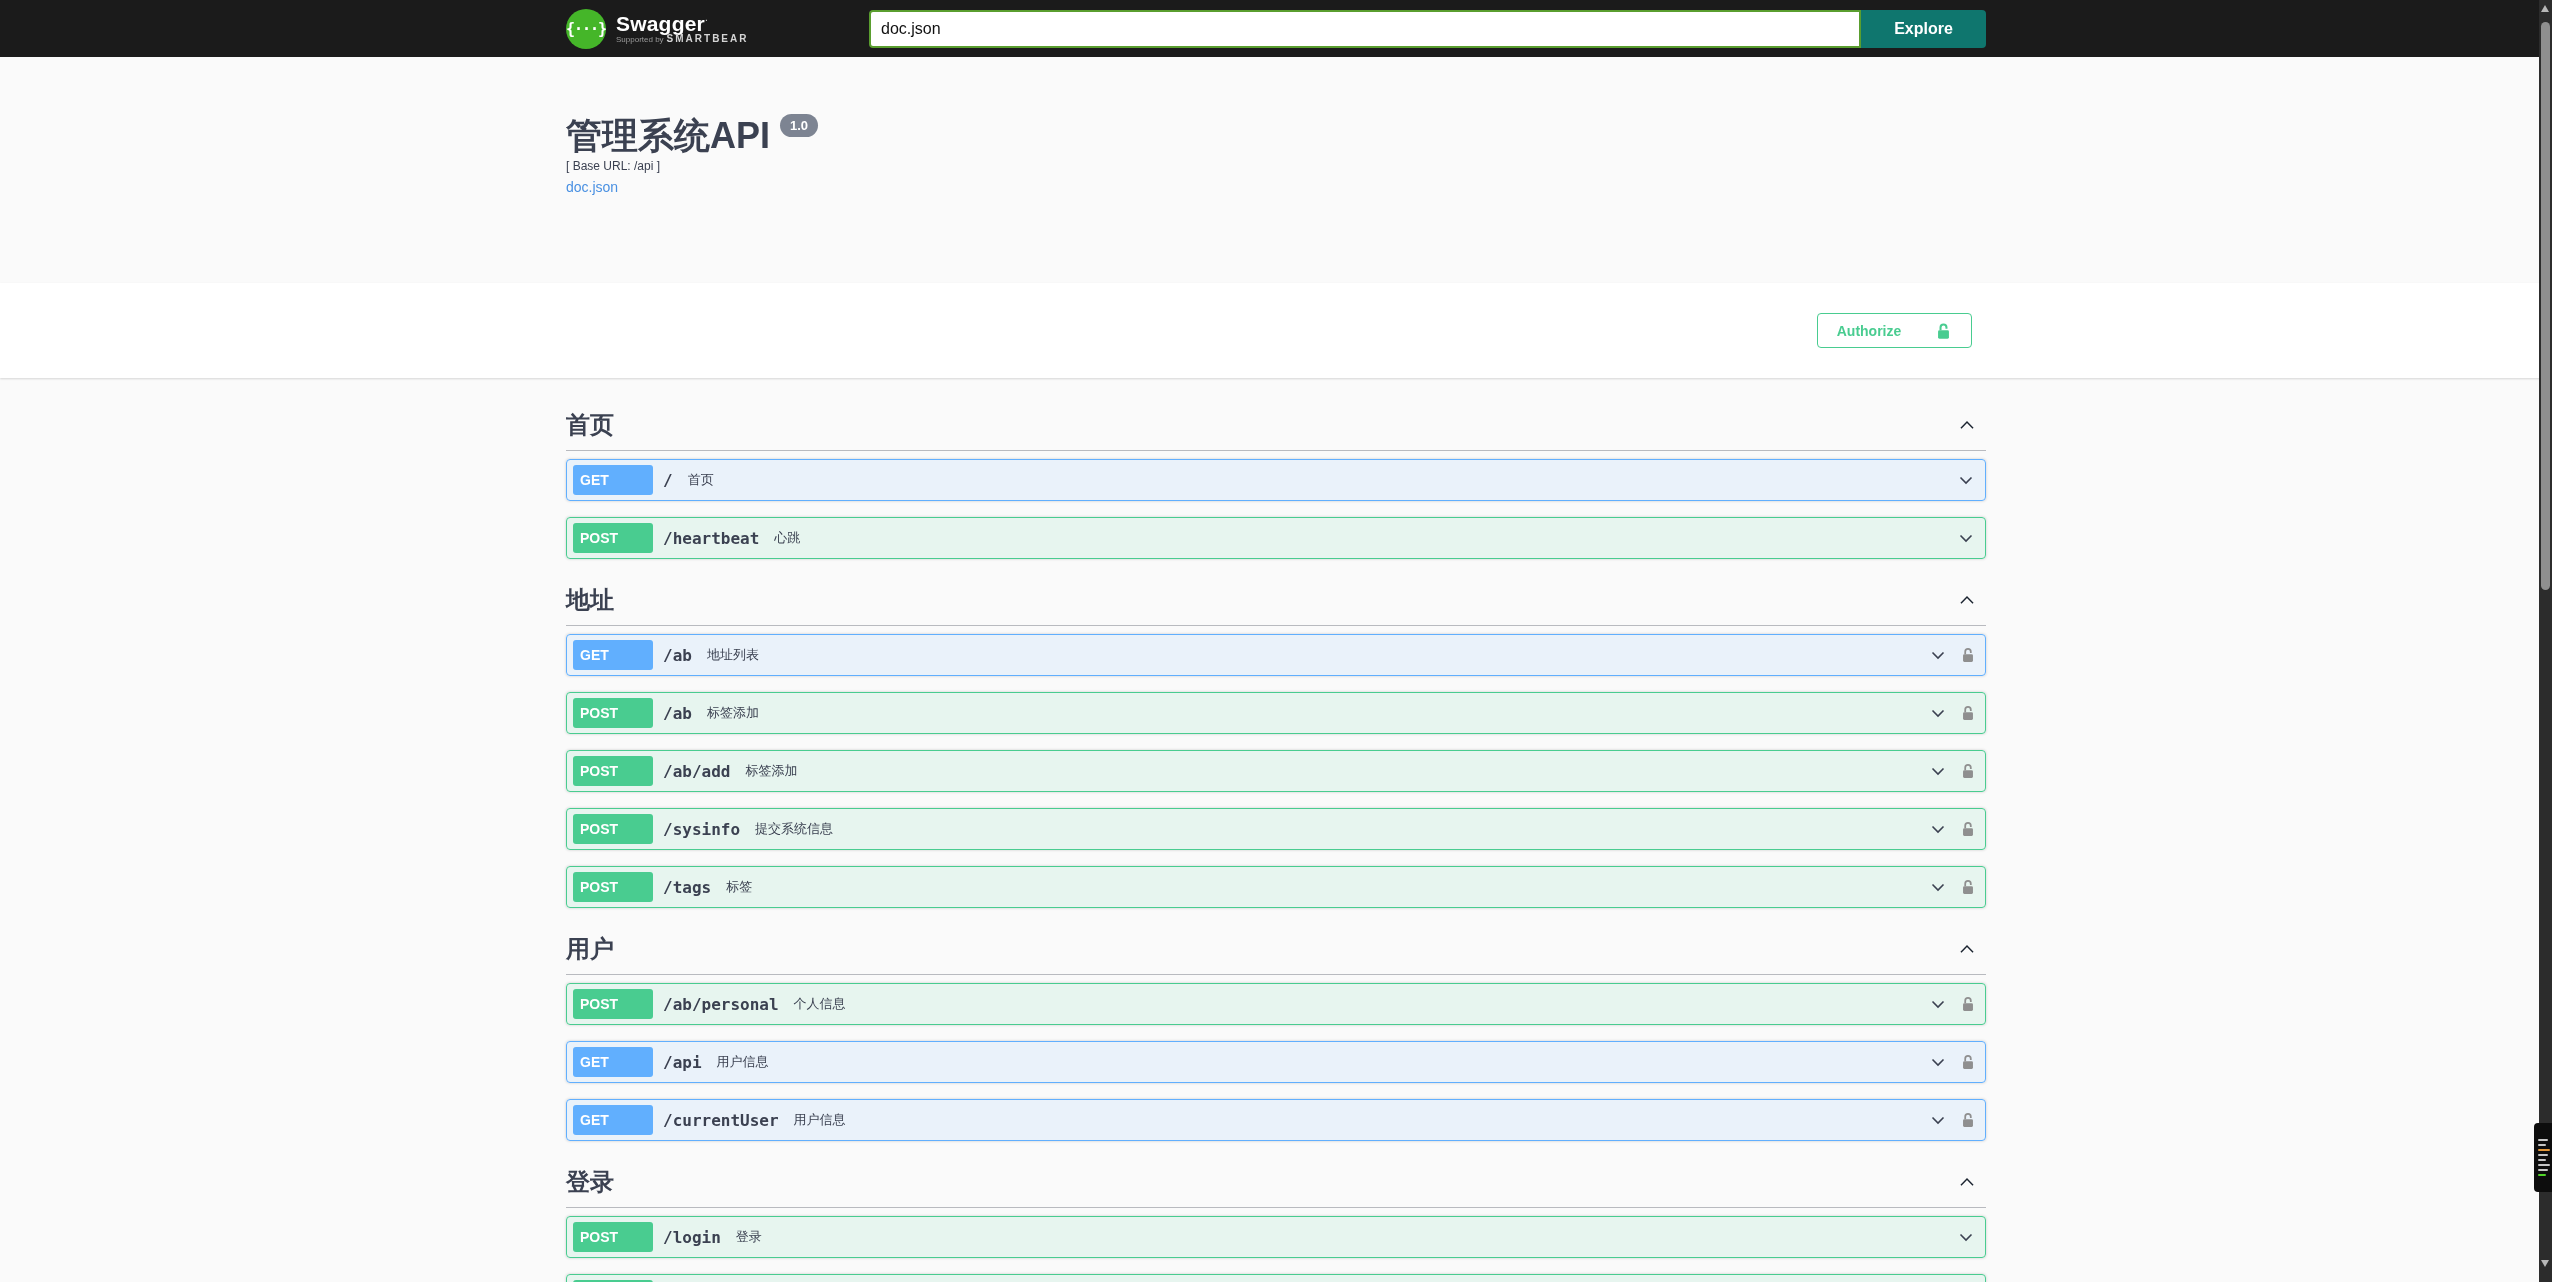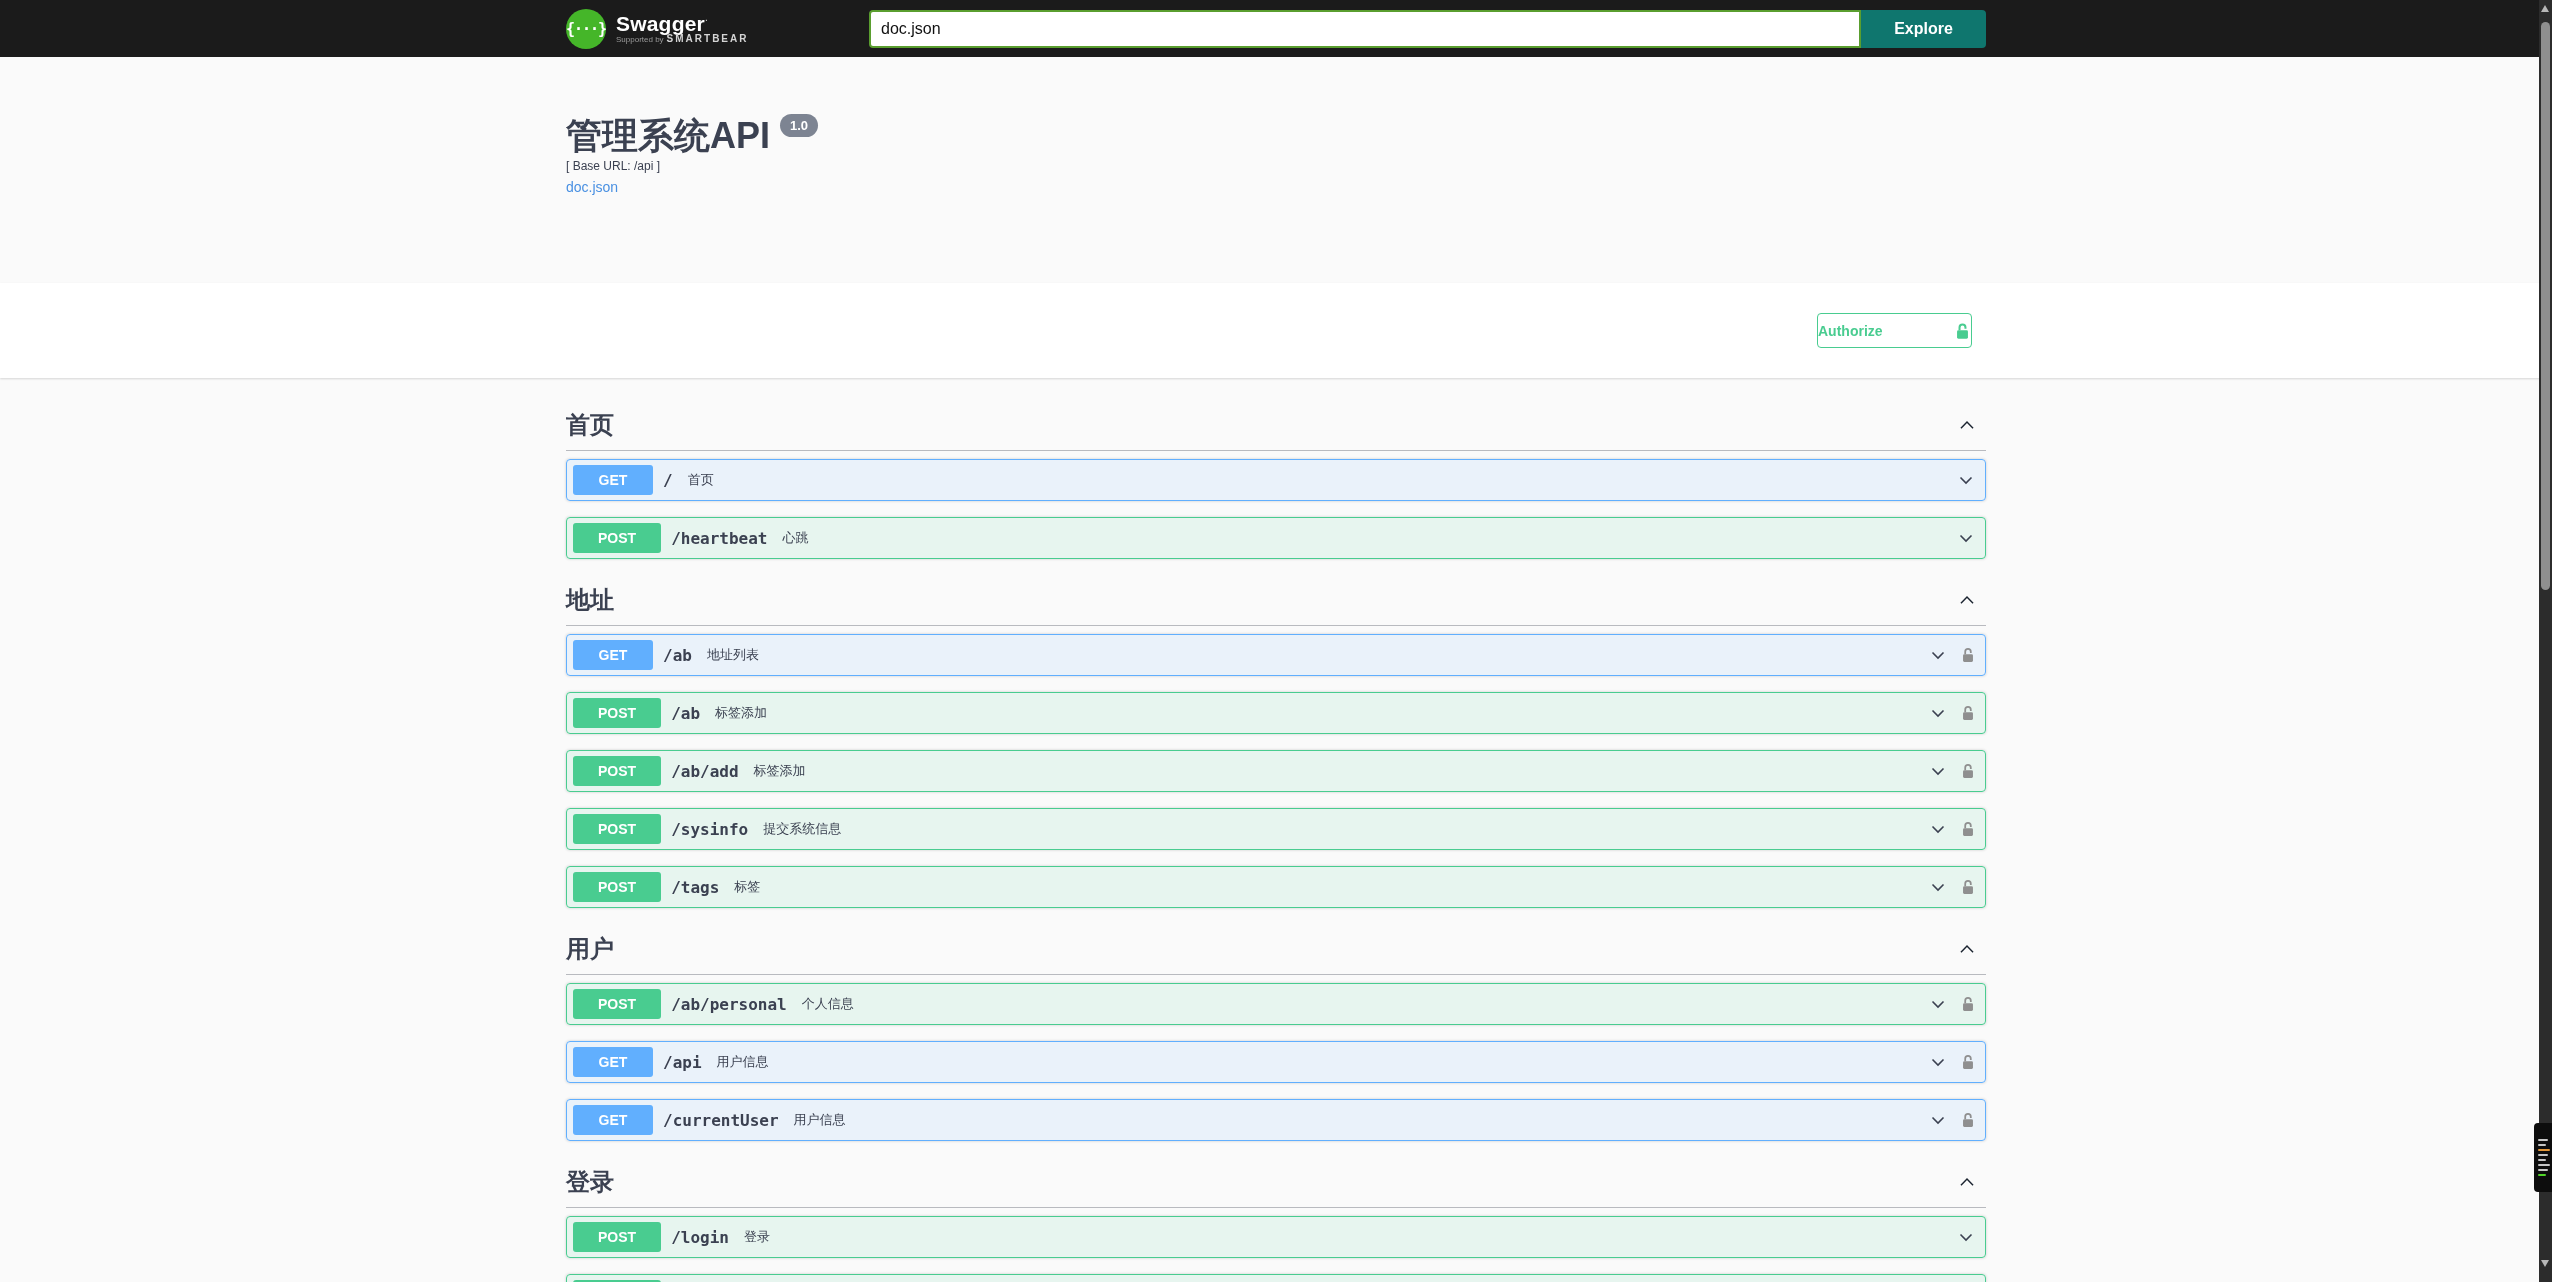--- a/index.html
+++ b/index.html
@@ -49,21 +49,21 @@
     border-radius: 57px; padding: 5px 10px; margin-left: 10px; line-height: 1;
   }
   .base-url { margin-top: 2px; font-family: Liberation Sans, sans-serif; font-size: 12px; color: #3b4151; }
   .spec-link { display: inline-block; margin-top: 6px; font-size: 14px; color: #4990e2; text-decoration: none; cursor: pointer; }
   .api-desc { margin-top: 21px; font-size: 14px; color: #3b4151; }
 
   
   .scheme-section { background: #ffffff; height: 95px; box-shadow: 0 1px 2px rgba(0,0,0,.15); }
   .scheme-wrapper { display: flex; justify-content: flex-end; align-items: flex-start; padding-top: 30px; }
   .authorize-btn {
-    display: flex; align-items: center; justify-content: space-between; gap: 22px;
+    display: flex; align-items: center; justify-content: center; gap: 22px;
     width: 155px; height: 35px; margin-right: 14px;
     background: #fff; border: 1.5px solid #49cc90; border-radius: 4px;
     color: #49cc90; font-weight: bold; font-size: 14px; cursor: pointer;
     font-family: "Liberation Sans", sans-serif;
   }
 
   
   .operations { padding-top: 22px; }
   .tag-header {
     display: flex; align-items: center; justify-content: space-between;
@@ -75,21 +75,21 @@
 
   .opblock {
     display: flex; align-items: center;
     height: 42px; margin: 8px 0 16px;
     border-radius: 4px; box-shadow: 0 0 3px rgba(0,0,0,.19);
     padding: 0 9px 0 6px; cursor: pointer;
   }
   .opblock.method-get  { background: rgba(97,175,254,.1);  border: 1px solid #61affe; }
   .opblock.method-post { background: rgba(73,204,144,.1); border: 1px solid #49cc90; }
   .method-badge {
-    min-width: 80px; text-align: center; padding: 7px 25px;
+    min-width: 80px; text-align: left; padding: 7px 7px;
     border-radius: 3px; color: #fff; font-weight: bold; font-size: 14px;
     font-family: "Liberation Sans", sans-serif;
   }
   .method-get  .method-badge { background: #61affe; }
   .method-post .method-badge { background: #49cc90; }
   .op-path {
     margin-left: 10px;
     font-family: "DejaVu Sans Mono", monospace;
     font-size: 16px; font-weight: 600; color: #3b4151;
   }

